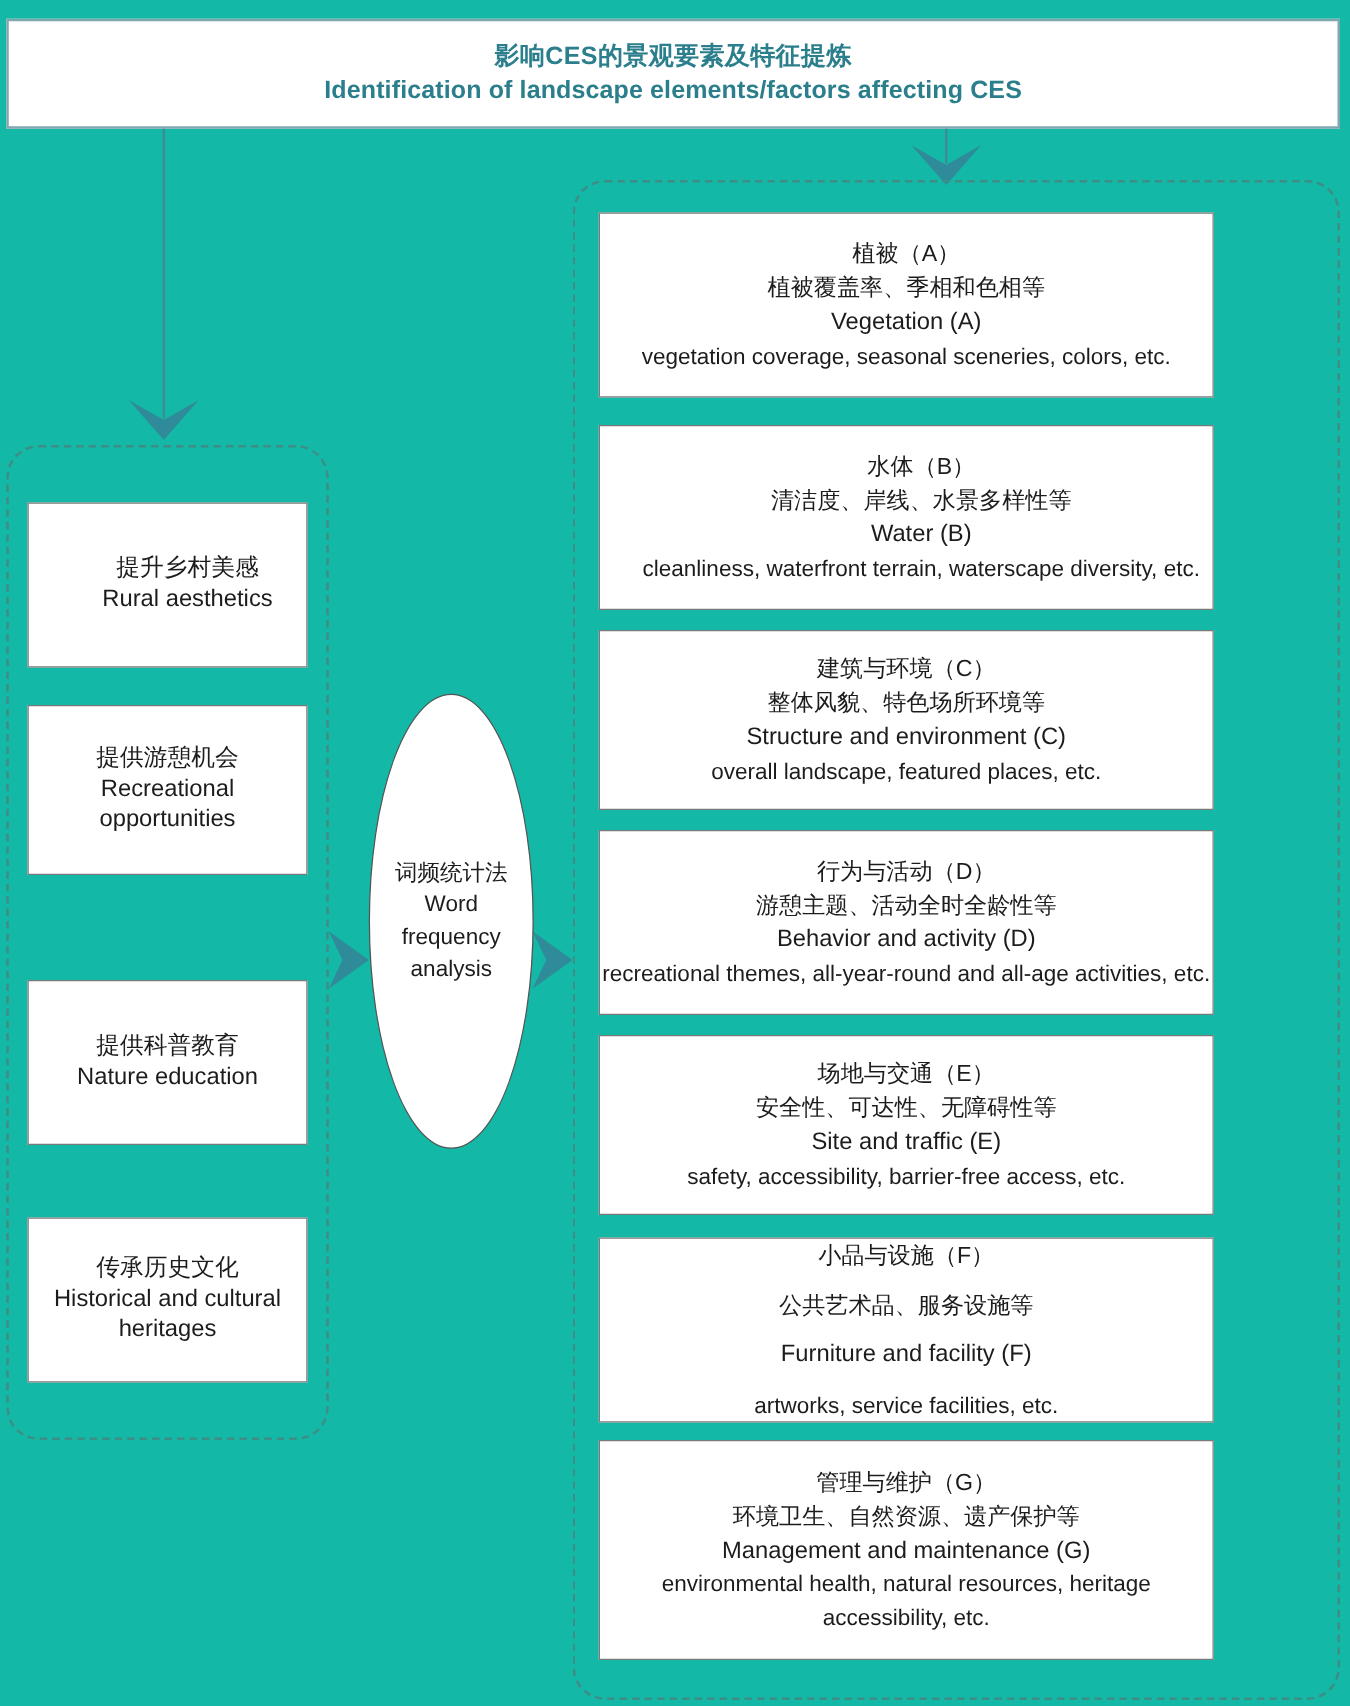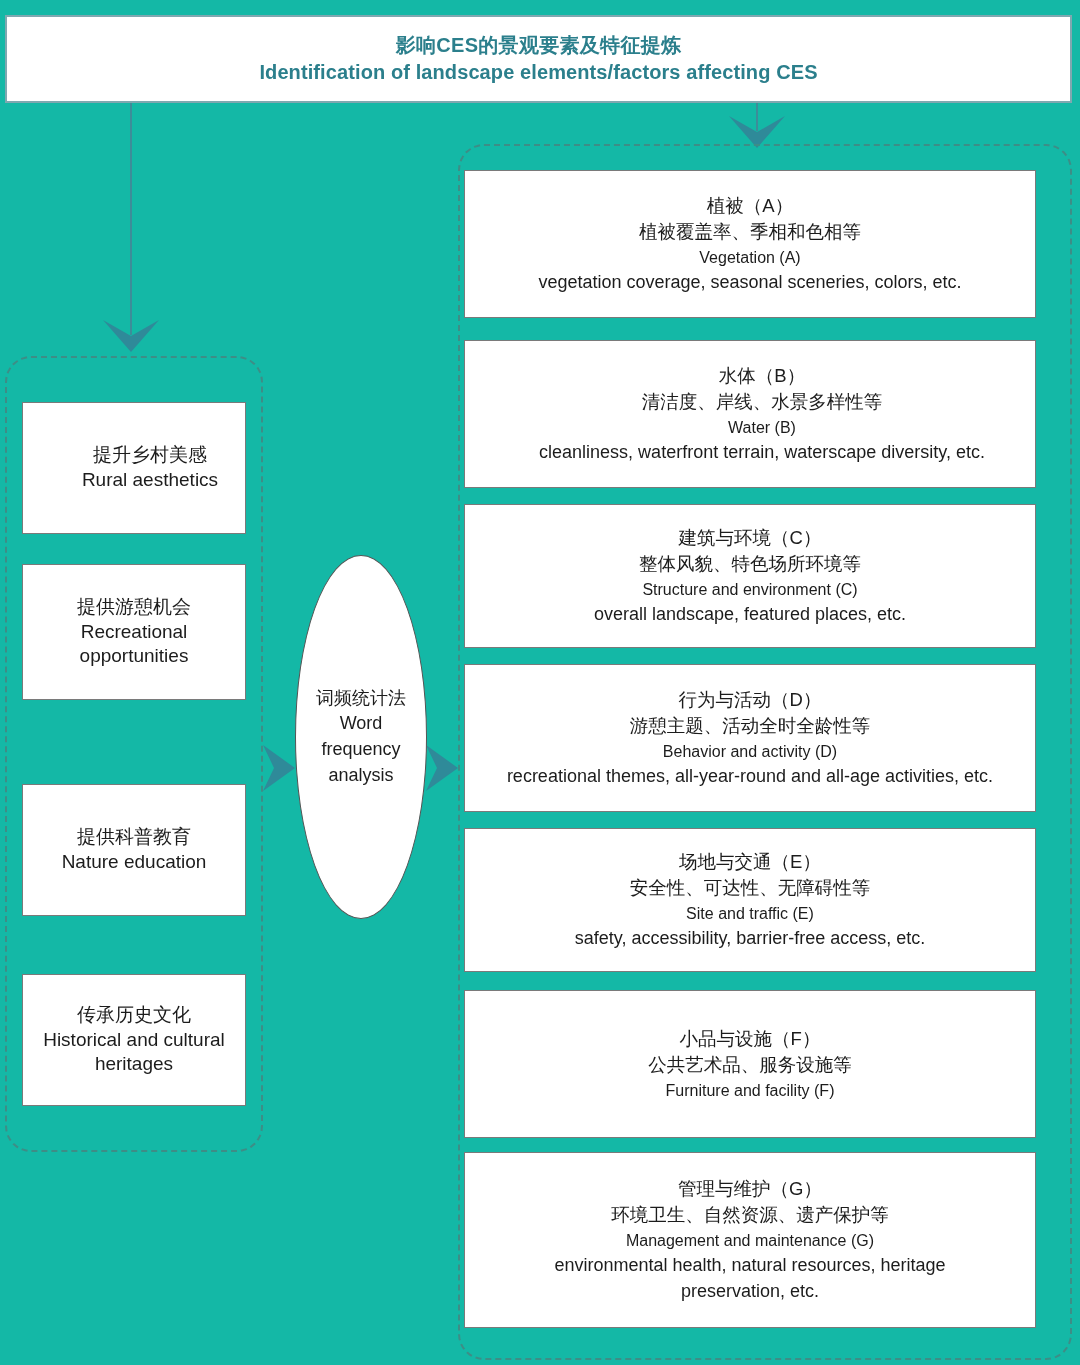--- a/index.html
+++ b/index.html
@@ -123,34 +123,34 @@
   }
   .lbox .ln { font-size: 19px; }
 
   .lbox-1 { top: 402px;  height: 132px; padding-left: 32px; }
   .lbox-2 { top: 564px;  height: 136px; }
   .lbox-3 { top: 784px;  height: 132px; }
   .lbox-4 { top: 974px;  height: 132px; }
 
   
   .rbox {
-    left: 464px;
-    width: 572px;
+    left: 479px;
+    width: 492px;
   }
   .rbox .cn-title { font-size: 18.5px; line-height: 1.45; }
   .rbox .cn-sub   { font-size: 18.5px; line-height: 1.45; }
-  .rbox .en-title { font-size: 16px;   line-height: 1.45; }
+  .rbox .en-title { font-size: 19px;   line-height: 1.45; }
   .rbox .en-sub   { font-size: 18px;   line-height: 1.45; }
 
   .rbox-1 { top: 170px;  height: 148px; }
   .rbox-2 { top: 340px;  height: 148px; padding-left: 24px; }
   .rbox-3 { top: 504px;  height: 144px; }
   .rbox-4 { top: 664px;  height: 148px; }
   .rbox-5 { top: 828px;  height: 144px; }
-  .rbox-6 { top: 990px;  height: 148px; }
+  .rbox-6 { top: 990px;  height: 148px; justify-content: space-between; }
   .rbox-7 { top: 1152px; height: 176px; }
 
   
   .ellipse {
     position: absolute;
     left: 295px;
     top: 555px;
     width: 132px;
     height: 364px;
     box-sizing: border-box;
@@ -268,23 +268,24 @@
     <span class="ln cn-title">场地与交通（E）</span>
     <span class="ln cn-sub">安全性、可达性、无障碍性等</span>
     <span class="ln en-title">Site and traffic (E)</span>
     <span class="ln en-sub">safety, accessibility, barrier-free access, etc.</span>
   </div>
 
   <div class="pbox rbox rbox-6">
     <span class="ln cn-title">小品与设施（F）</span>
     <span class="ln cn-sub">公共艺术品、服务设施等</span>
     <span class="ln en-title">Furniture and facility (F)</span>
+    <span class="ln en-sub">artworks, service facilities, etc.</span>
   </div>
 
   <div class="pbox rbox rbox-7">
     <span class="ln cn-title">管理与维护（G）</span>
     <span class="ln cn-sub">环境卫生、自然资源、遗产保护等</span>
     <span class="ln en-title">Management and maintenance (G)</span>
     <span class="ln en-sub">environmental health, natural resources, heritage</span>
-    <span class="ln en-sub">preservation, etc.</span>
+    <span class="ln en-sub">accessibility, etc.</span>
   </div>
 
 </div>
 
 </body></html>

